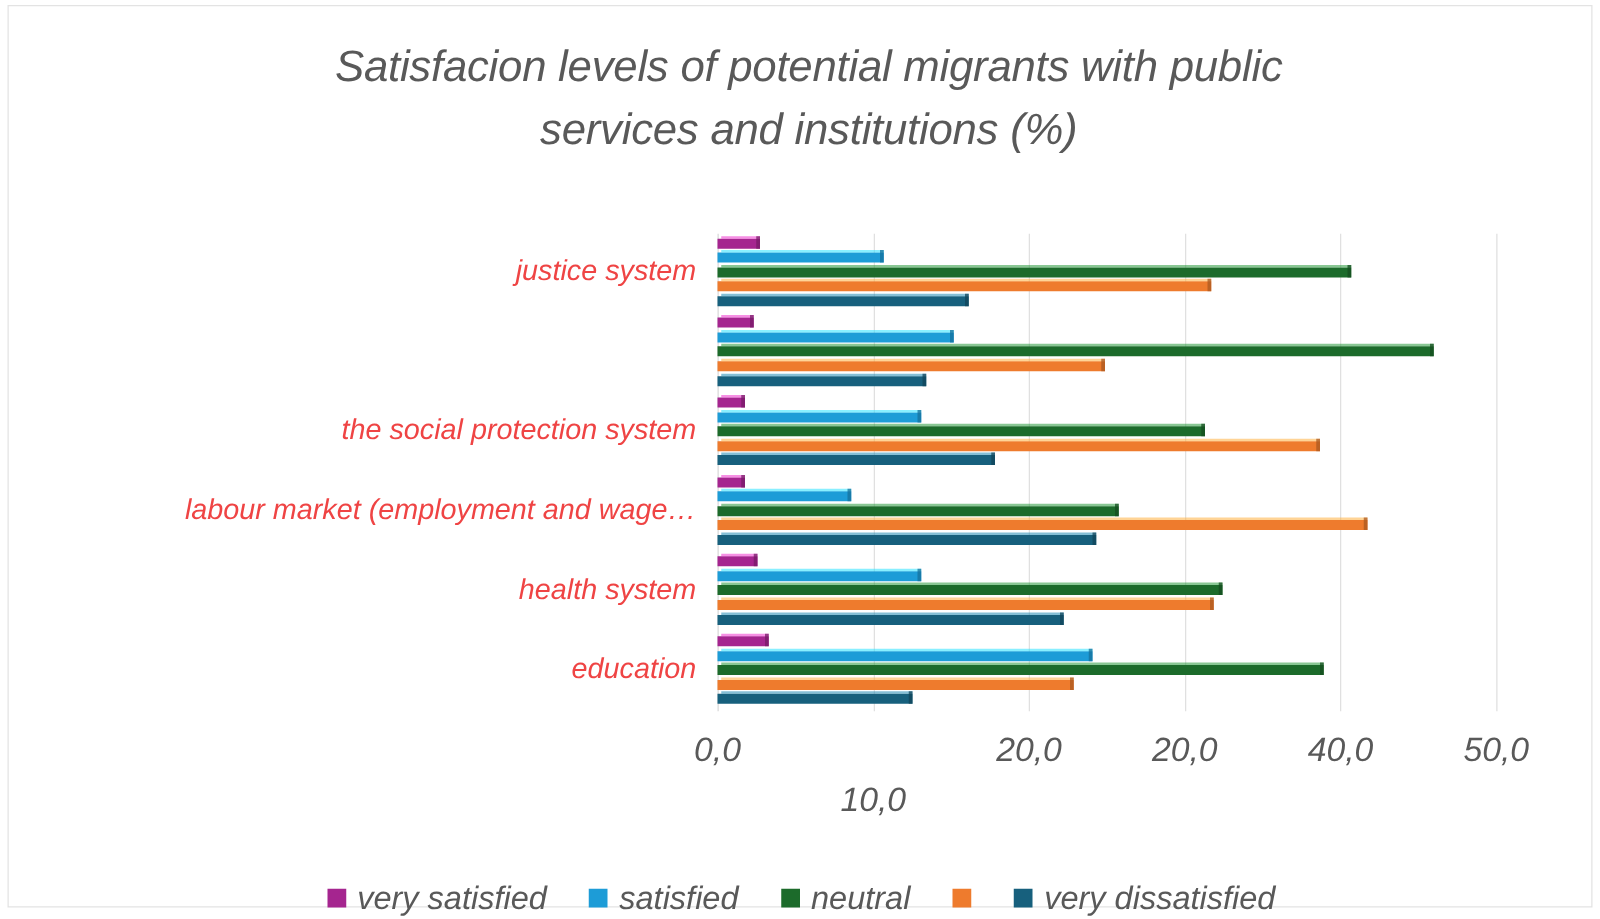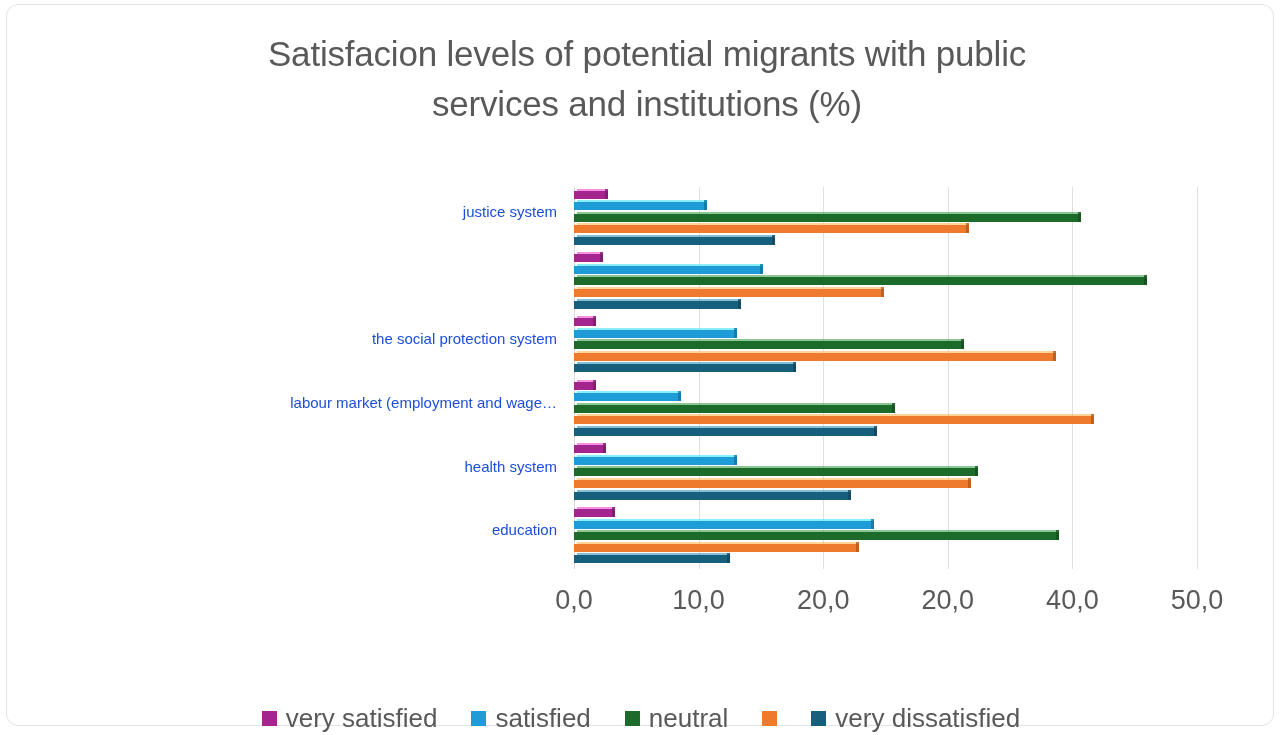--- a/index.html
+++ b/index.html
@@ -15,22 +15,23 @@
   }
 
   #chart-card {
     position: absolute;
     left: 6px;
     top: 4px;
     width: 1268px;
     height: 722px;
     background: #ffffff;
     border: 1px solid #e3e3e3;
-    border-radius: 12px;
+    border-radius: 0;
     box-sizing: border-box;
+    font-style: italic;
   }
 
   
   #chart-title {
     position: absolute;
     left: 140px;
     top: 24px;
     width: 1000px;
     text-align: center;
     font-size: 35px;
@@ -64,22 +65,22 @@
     left: 10px;
     top: 182px;
     width: 548px;
     height: 382px;
   }
   .cat-label {
     position: absolute;
     right: 8px;
     width: 540px;
     text-align: right;
-    font-size: 15px;
-    color: #1d4ed8;
+    font-size: 23px;
+    color: #ef4444;
     white-space: nowrap;
     overflow: hidden;
     text-overflow: ellipsis;
   }
 
   
   .bar-group {
     position: absolute;
     left: 0;
     width: 100%;
@@ -344,21 +345,21 @@
         <div class="bar" title="education — very dissatisfied: 12.5" style="top: 48.0333px; width: 155.75px;">
           <div class="bar-body" style="background: rgb(23, 96, 125);"></div>
           <div class="bar-top" style="background: rgb(23, 96, 125);"></div>
           <div class="bar-cap" style="background: rgb(23, 96, 125);"></div>
         </div>
       </div>
     </div>
 
   <div id="x-axis-labels">
       <div class="x-tick" style="left: 0px;">0,0</div>
-      <div class="x-tick" style="left: 124.6px;">10,0</div>
+      <div class="x-tick" style="left: 124.6px; margin-top: 40px;">10,0</div>
       <div class="x-tick" style="left: 249.2px;">20,0</div>
       <div class="x-tick" style="left: 373.8px;">20,0</div>
       <div class="x-tick" style="left: 498.4px;">40,0</div>
       <div class="x-tick" style="left: 623px;">50,0</div>
     </div>
 
   <div id="legend">
       <div class="legend-item">
         <span class="legend-swatch" style="background: rgb(165, 37, 143);"></span>
         <span class="legend-label">very satisfied</span>

